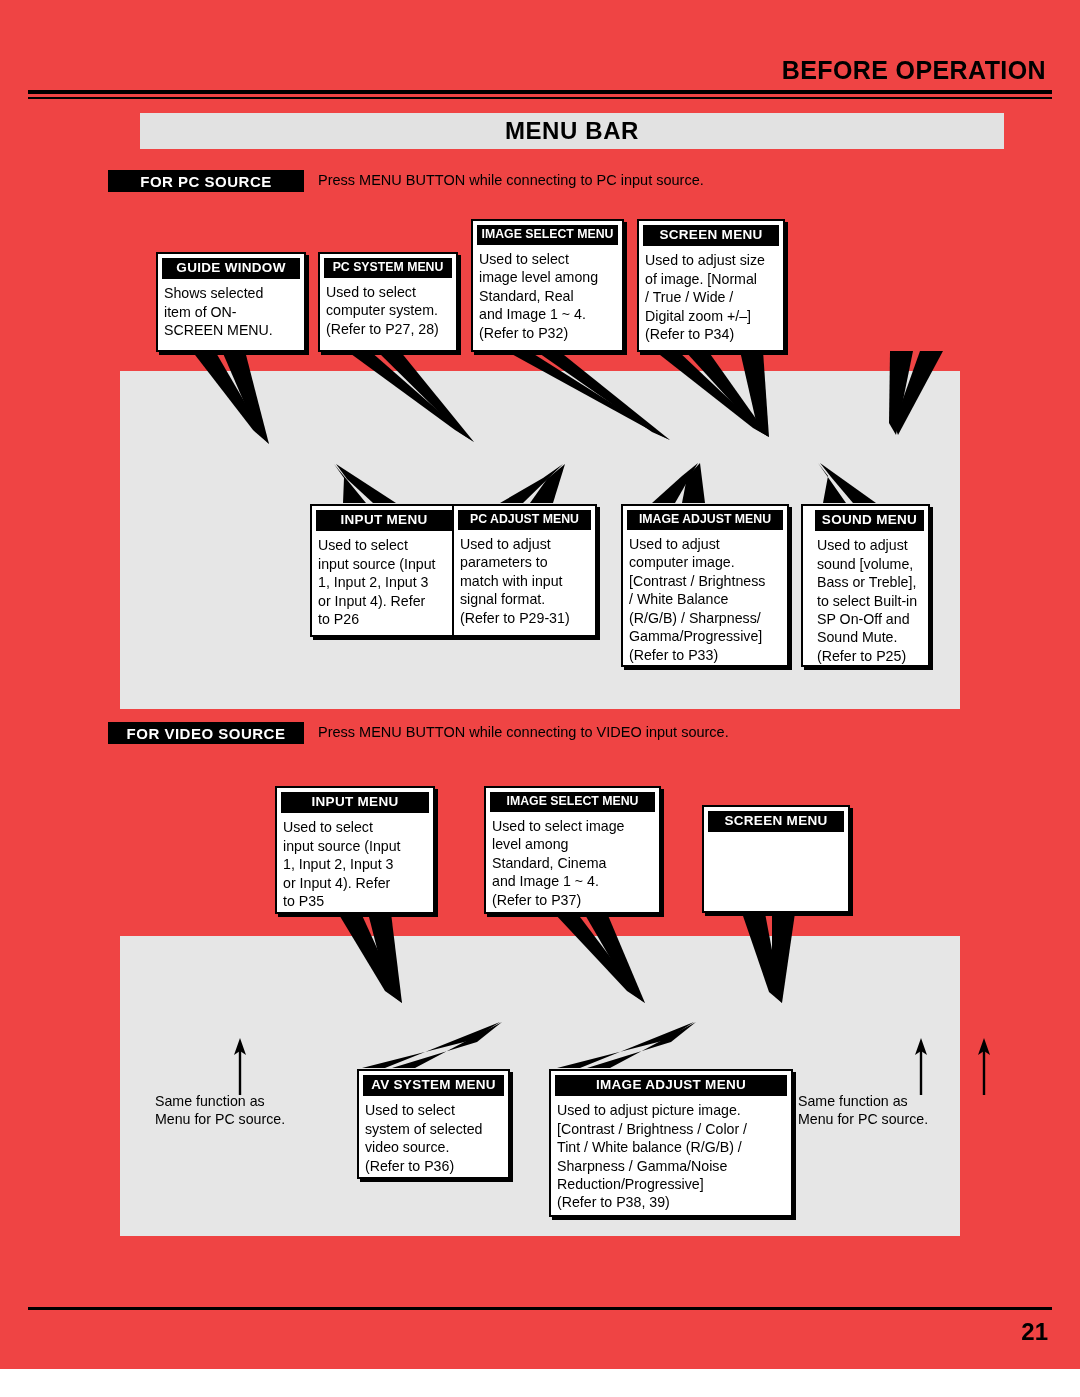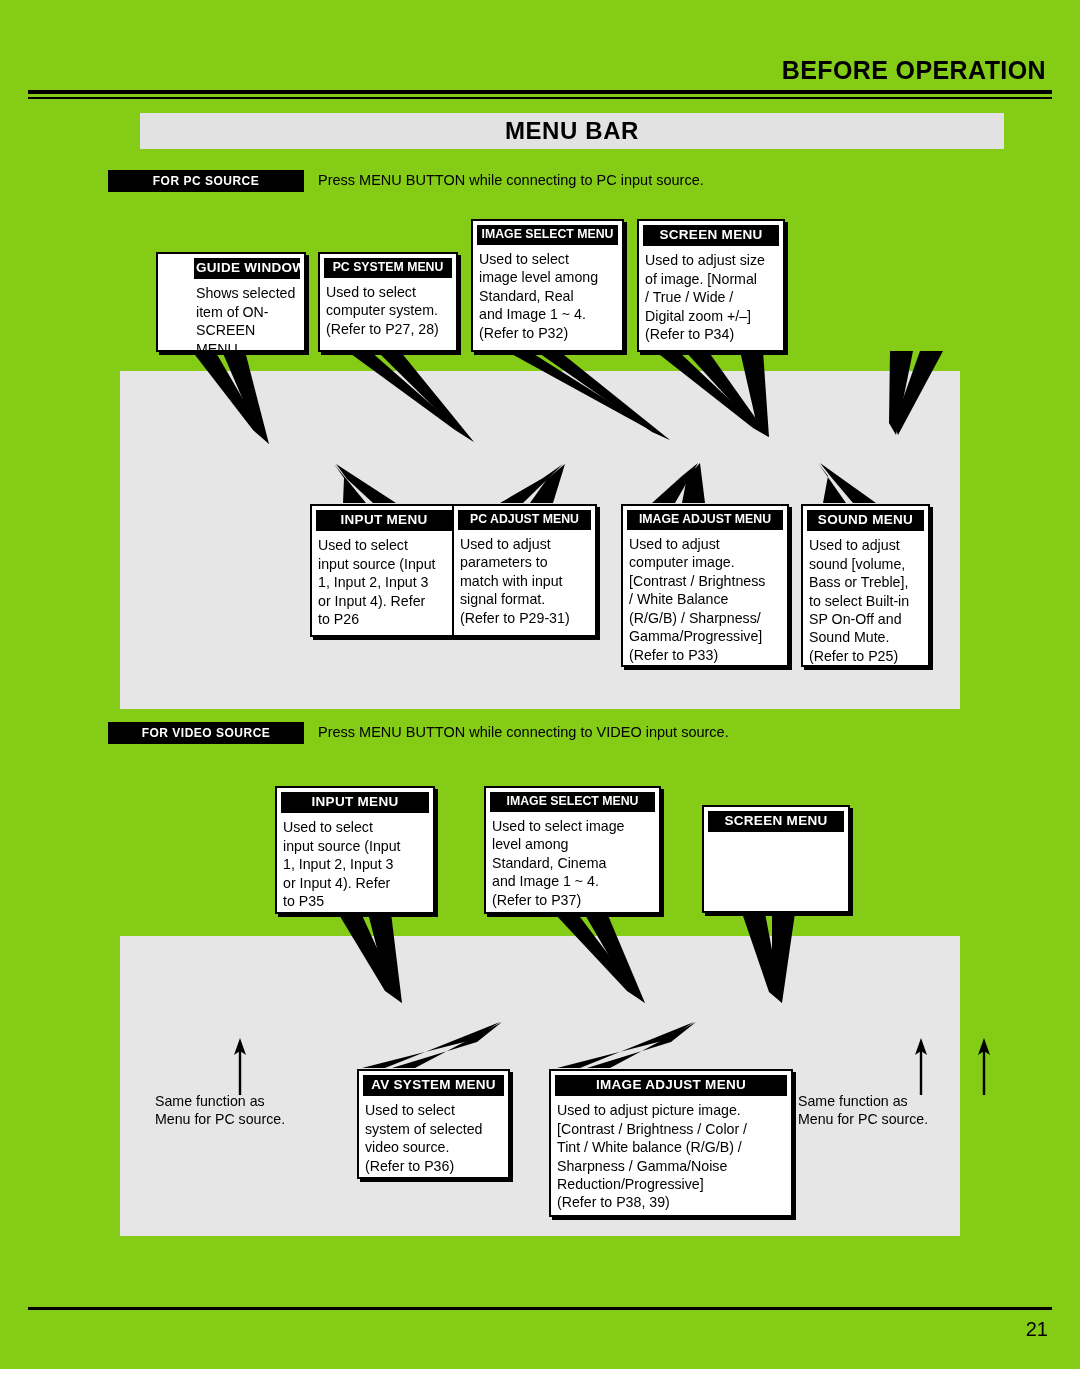--- a/index.html
+++ b/index.html
@@ -9,21 +9,21 @@
   }
   body {
     font-family: "Liberation Sans", sans-serif;
     color: #000000;
   }
   #page {
     position: relative;
     width: 1080px;
     height: 1369px;
     overflow: hidden;
-    background: #84cc16;
+    background: #ef4444;
   }
 
   
   .page-header-title {
     position: absolute;
     right: 34px;
     top: 56px;
     font-size: 25px;
     font-weight: bold;
     letter-spacing: 0.4px;
@@ -63,21 +63,21 @@
     font-size: 24px;
     font-weight: bold;
     letter-spacing: 0.6px;
   }
 
   
   .source-tag {
     position: absolute;
     background: #000;
     color: #fff;
-    font-size: 12px;
+    font-size: 15px;
     font-weight: bold;
     letter-spacing: 0.5px;
     display: flex;
     align-items: center;
     justify-content: center;
     height: 22px;
   }
   .source-note {
     position: absolute;
     font-size: 14.5px;
@@ -147,22 +147,22 @@
     left: 28px;
     right: 28px;
     top: 1307px;
     height: 3px;
     background: #000;
   }
   .page-number {
     position: absolute;
     right: 32px;
     top: 1318px;
-    font-size: 20px;
-    font-weight: normal;
+    font-size: 24px;
+    font-weight: bold;
   }
 </style>
 </head>
 <body>
 
 <div id="page">
 
   <div class="page-header-title">BEFORE OPERATION</div>
   <div class="rule-thick"></div>
   <div class="rule-thin"></div>
@@ -230,21 +230,21 @@
     <g fill="#000" stroke="none">
       <polygon points="240,1038 234,1055 240,1051 246,1055"></polygon>
       <polygon points="921,1038 915,1055 921,1051 927,1055"></polygon>
       <polygon points="984,1038 978,1055 984,1051 990,1055"></polygon>
     </g>
   </svg>
 
   <div class="source-tag" style="left:108px; top:170px; width:196px;">FOR PC SOURCE</div>
   <div class="source-note" style="left:318px; top:172px;">Press MENU BUTTON while connecting to PC input source.</div>
 
-  <div class="callout shadowed" style="left:156px; top:252px; width:150px; height:100px;padding-left:32px;">
+  <div class="callout shadowed" style="left:156px; top:252px; width:150px; height:100px;">
     <div class="callout-title">GUIDE WINDOW</div>
     <div class="callout-body">Shows selected
 item of ON-
 SCREEN MENU.</div>
   </div>
 
   <div class="callout shadowed" style="left:318px; top:252px; width:140px; height:100px;">
     <div class="callout-title tight">PC SYSTEM MENU</div>
     <div class="callout-body">Used to select
 computer system.
@@ -292,21 +292,21 @@
     <div class="callout-title tight">IMAGE ADJUST MENU</div>
     <div class="callout-body">Used to adjust
 computer image.
 [Contrast / Brightness
 / White Balance
 (R/G/B) / Sharpness/
 Gamma/Progressive]
 (Refer to P33)</div>
   </div>
 
-  <div class="callout shadowed" style="left:801px; top:504px; width:129px; height:163px;">
+  <div class="callout shadowed" style="left:801px; top:504px; width:129px; height:163px;padding-left:8px;">
     <div class="callout-title">SOUND MENU</div>
     <div class="callout-body">Used to adjust
 sound [volume,
 Bass or Treble],
 to select Built-in
 SP On-Off and
 Sound Mute.
 (Refer to P25)</div>
   </div>
 

